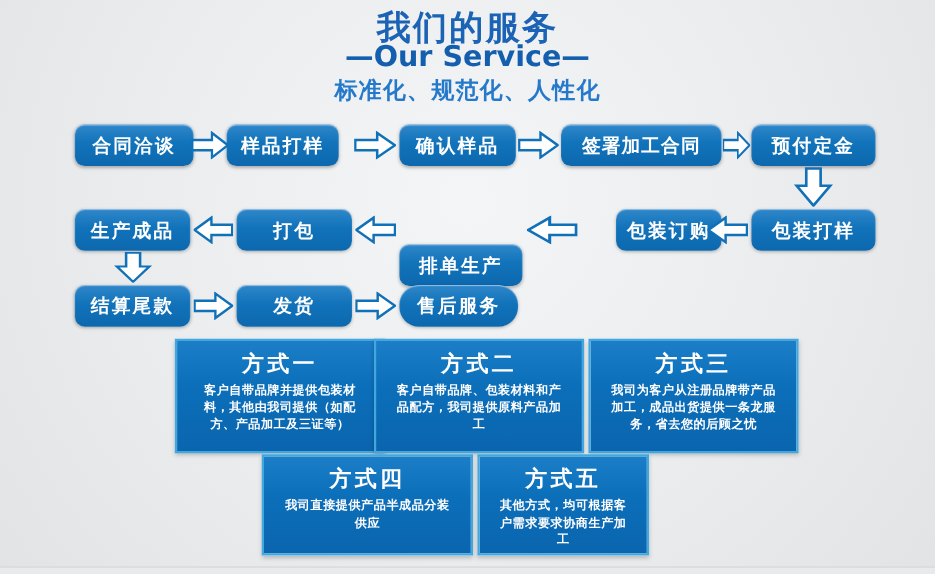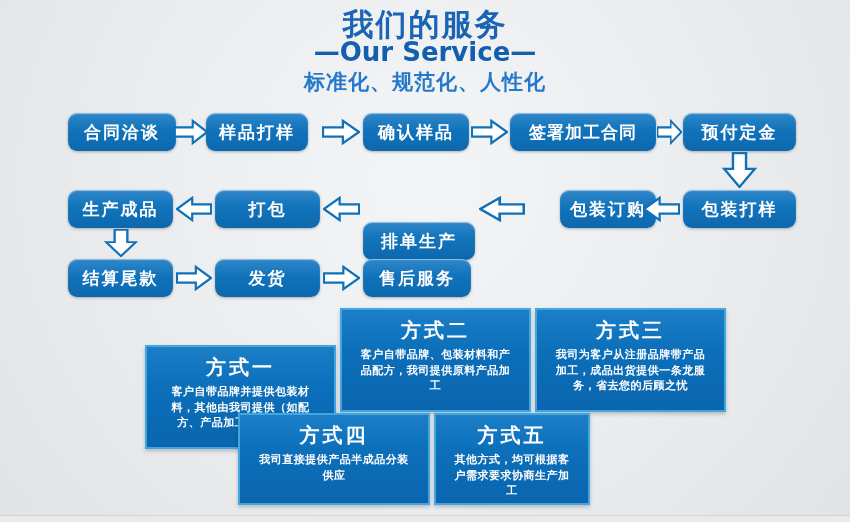--- a/index.html
+++ b/index.html
@@ -114,34 +114,34 @@
   </div>
 
   <div class="arrow" style="left:103px;top:229px;width:36px;height:28px;">
     <svg viewBox="0 0 34 34" preserveAspectRatio="none">
         <polygon points="11,1 23,1 23,16 31,16 17,33 3,16 11,16" fill="#ffffff" stroke="#1070b8" stroke-width="2.2"></polygon>
       </svg>
   </div>
 
   <div class="flow-box" style="left:68px;top:259px;width:105px;">结算尾款</div>
   <div class="flow-box" style="left:215px;top:259px;width:105px;">发货</div>
-  <div class="flow-box" style="left:363px;top:259px;width:108px;">售后服务</div>
+  <div class="flow-box" style="left:363px;top:259px;width:108px;border-radius:18px;">售后服务</div>
 
   <div class="arrow" style="left:176px;top:265px;width:36px;height:26px;">
     <svg viewBox="0 0 40 28" preserveAspectRatio="none">
         <polygon points="1,9 22,9 22,2 39,14 22,26 22,19 1,19" fill="#ffffff" stroke="#1070b8" stroke-width="2.4"></polygon>
       </svg>
   </div>
   <div class="arrow" style="left:323px;top:265px;width:37px;height:26px;">
     <svg viewBox="0 0 40 28" preserveAspectRatio="none">
         <polygon points="1,9 22,9 22,2 39,14 22,26 22,19 1,19" fill="#ffffff" stroke="#1070b8" stroke-width="2.4"></polygon>
       </svg>
   </div>
 
-  <div class="mode-box" style="left:145px;top:308px;width:191px;height:104px;margin-top:37px;">
+  <div class="mode-box" style="left:159px;top:308px;width:191px;height:104px;">
     <div class="mode-title">方式一</div>
     <div class="mode-desc">客户自带品牌并提供包装材料，其他由我司提供（如配方、产品加工及三证等）</div>
   </div>
   <div class="mode-box" style="left:535px;top:308px;width:191px;height:104px;">
     <div class="mode-title">方式三</div>
     <div class="mode-desc">我司为客户从注册品牌带产品加工，成品出货提供一条龙服务，省去您的后顾之忧</div>
   </div>
   <div class="mode-box" style="left:340px;top:308px;width:191px;height:104px;">
     <div class="mode-title">方式二</div>
     <div class="mode-desc">客户自带品牌、包装材料和产品配方，我司提供原料产品加工</div>

